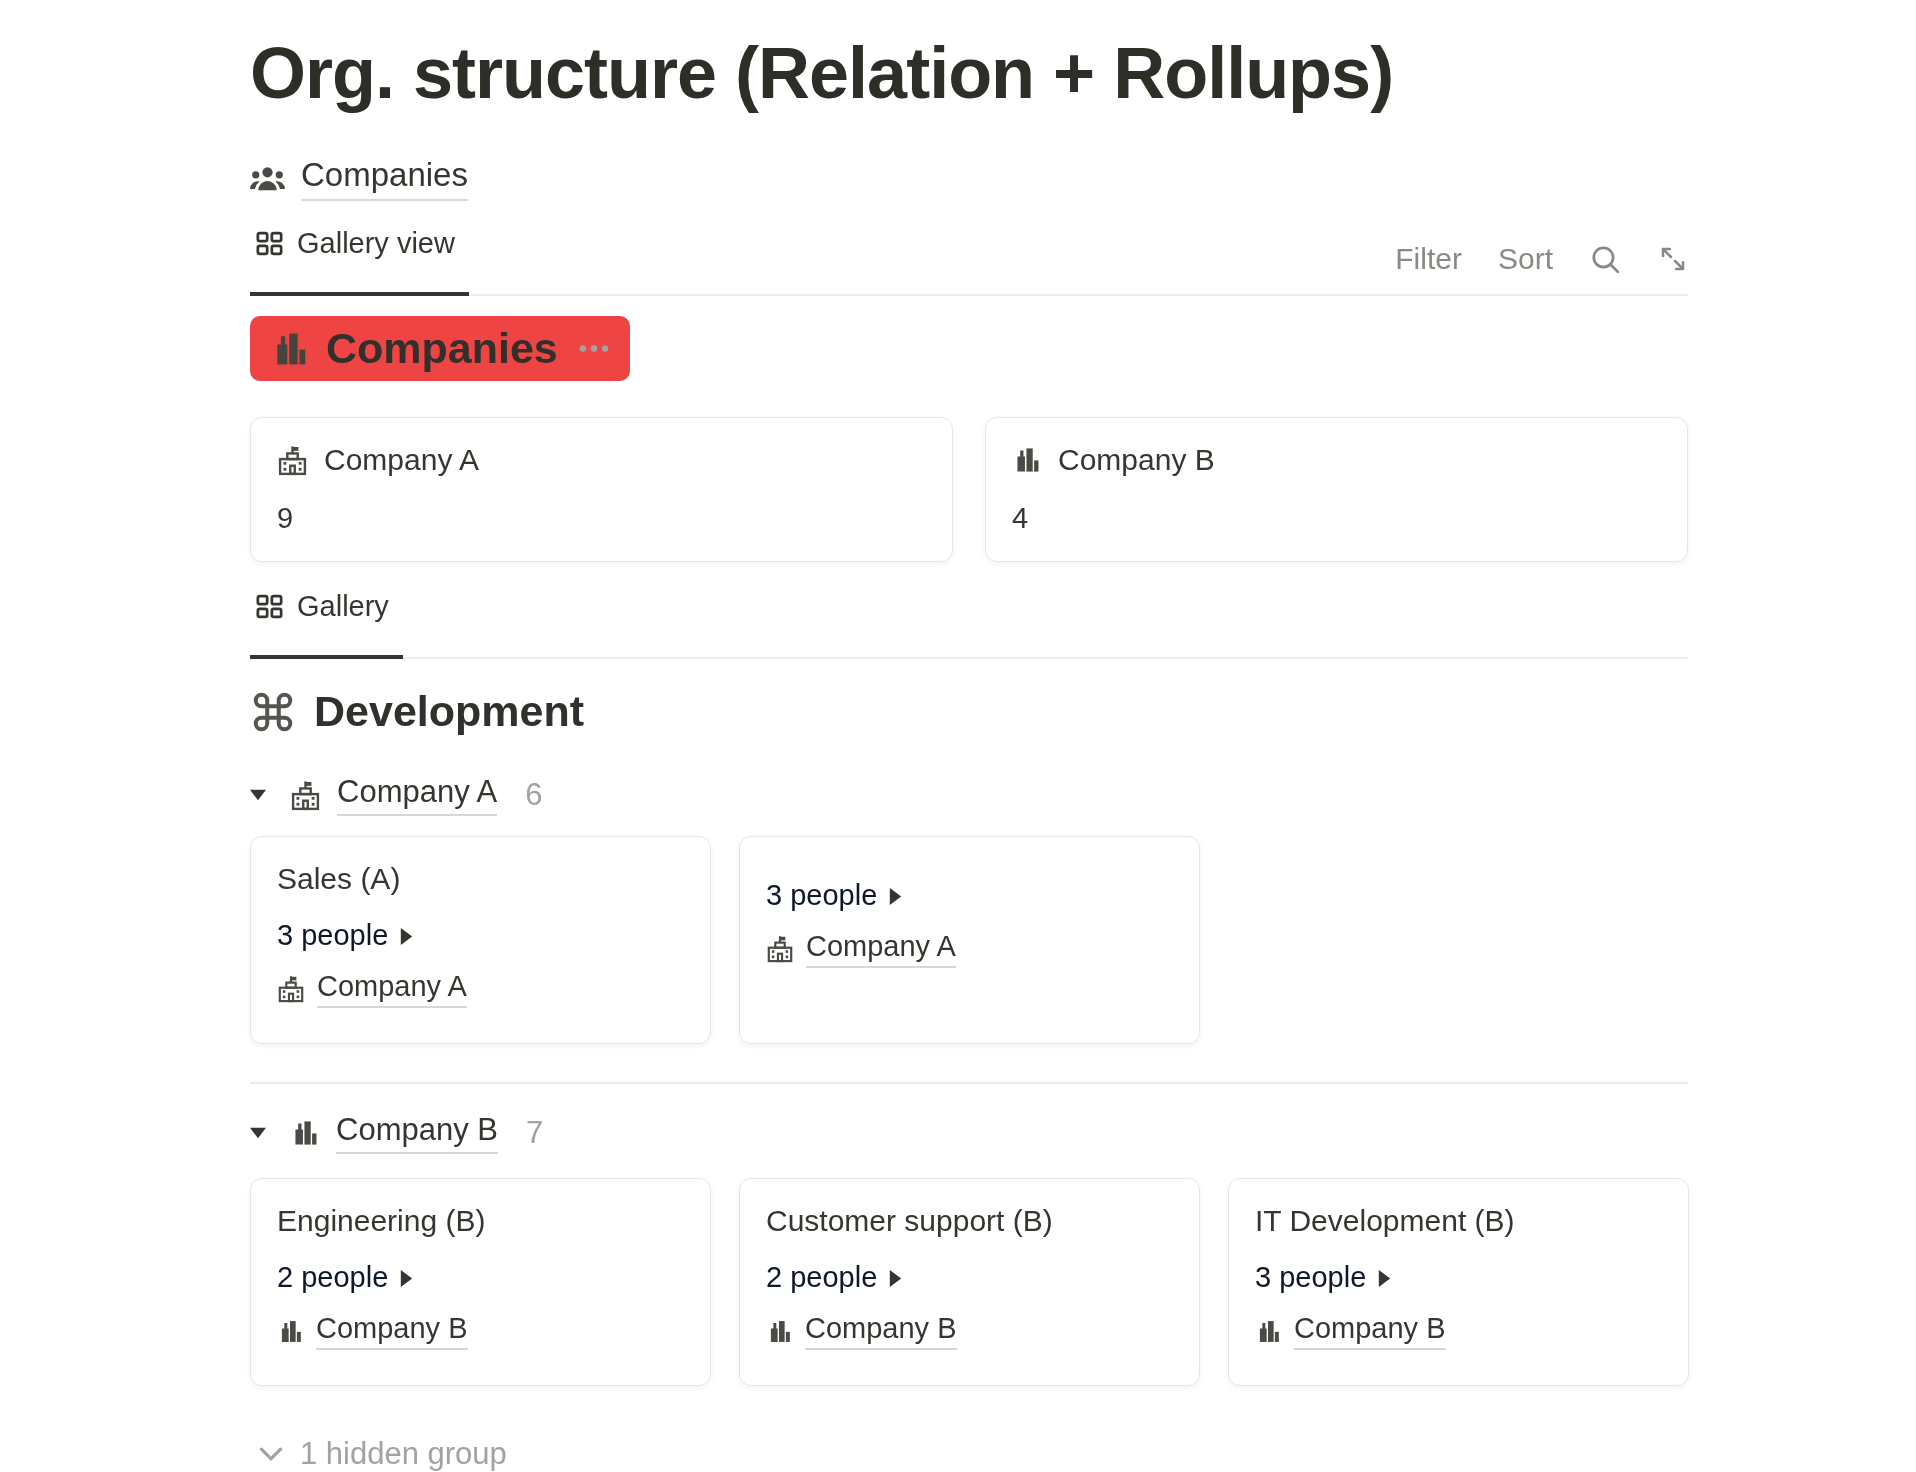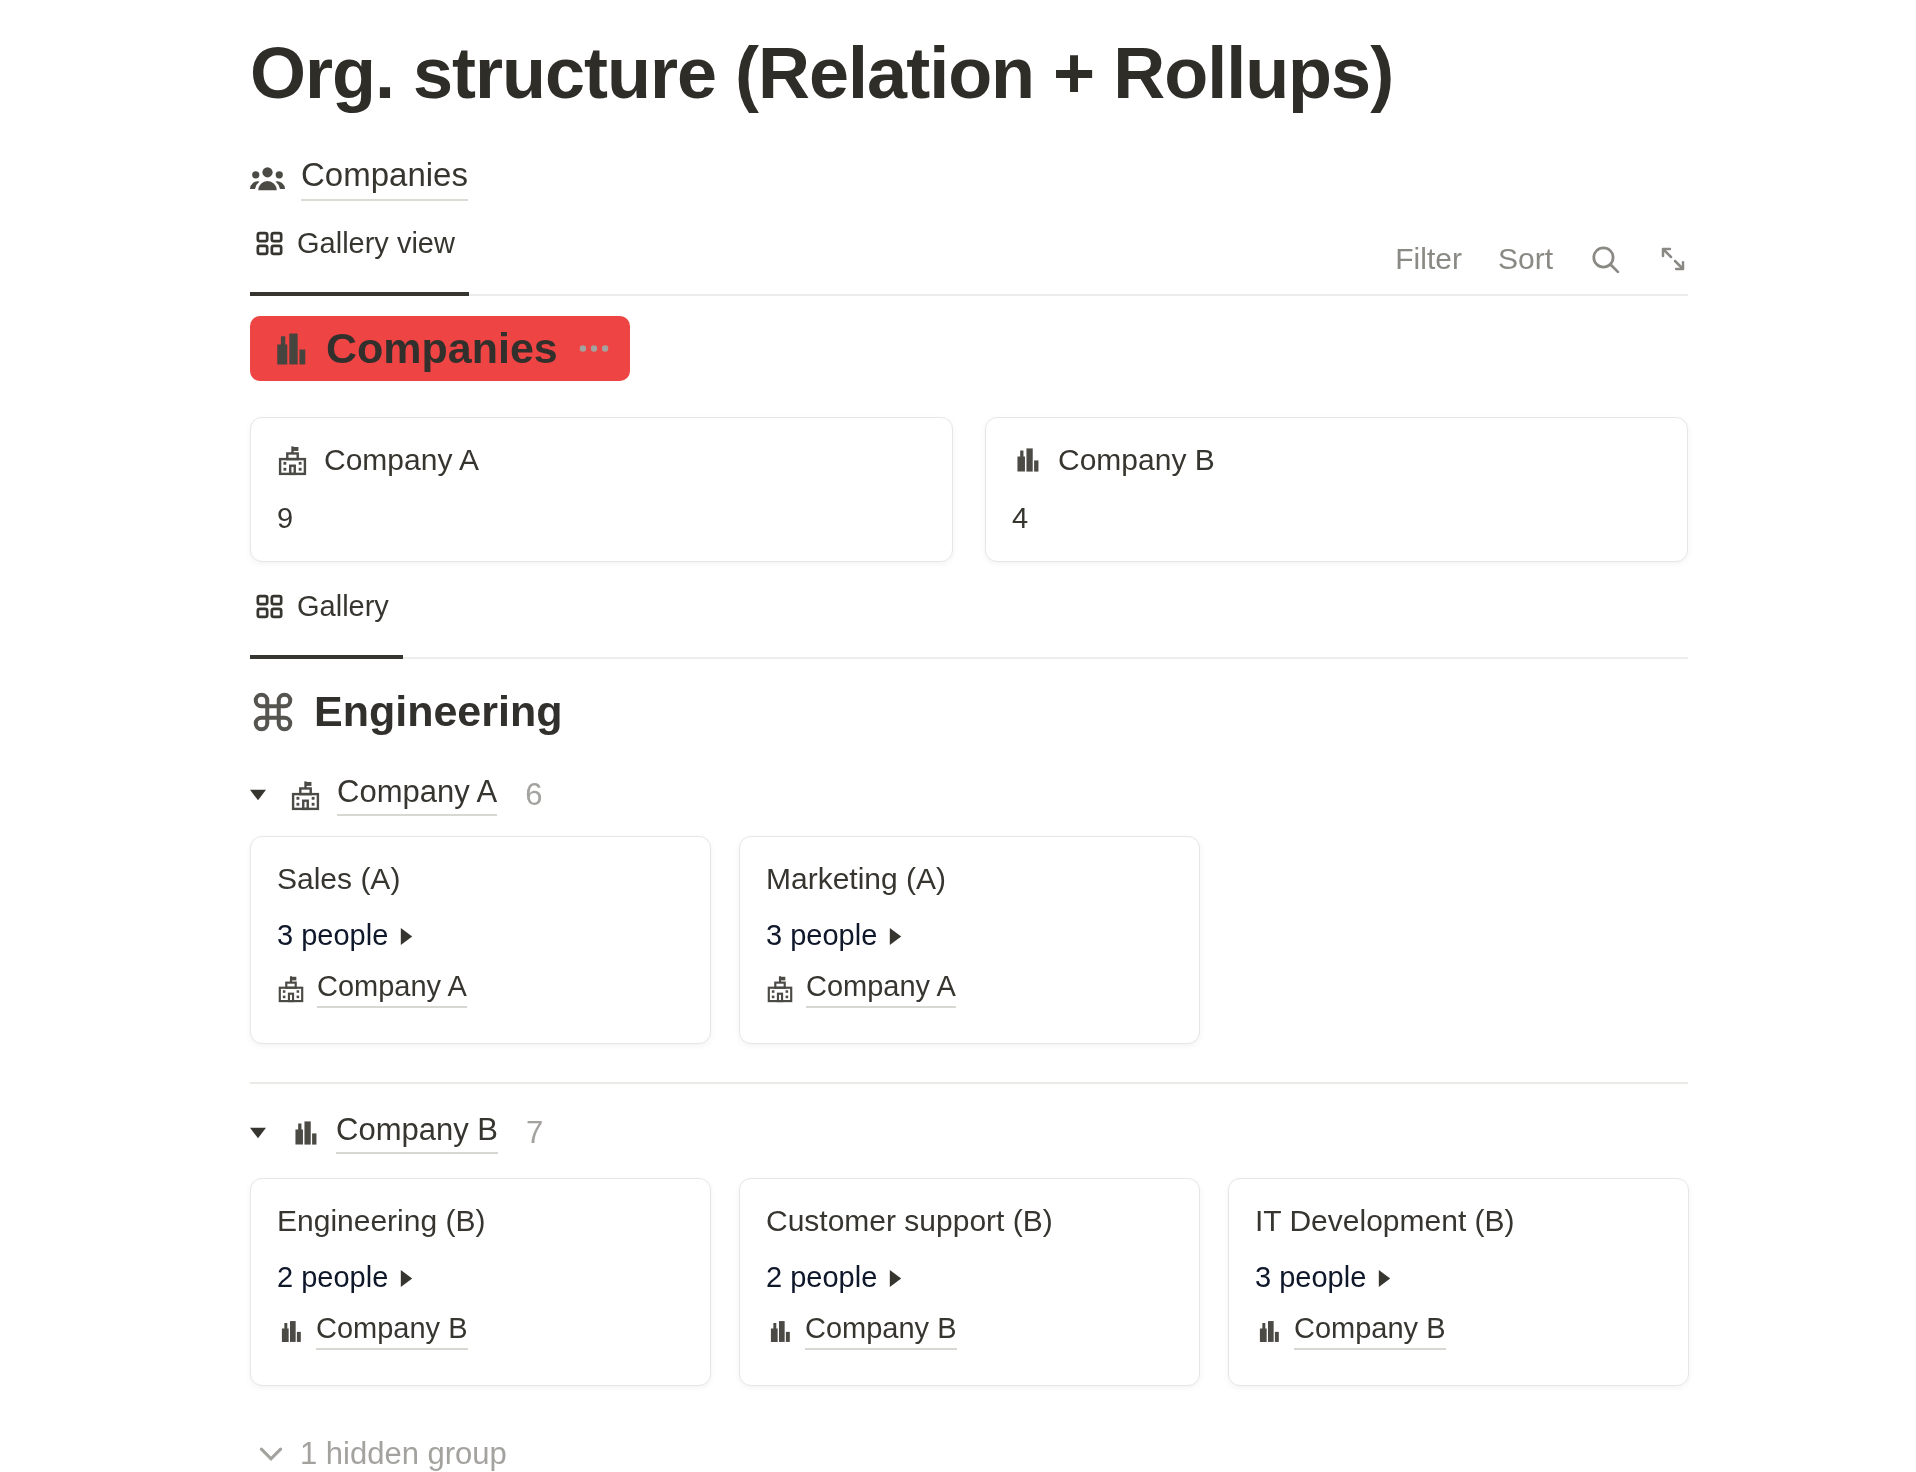--- a/index.html
+++ b/index.html
@@ -243,21 +243,21 @@
     </div>
   </div>
 
   
   <div class="section-heading">
     <span class="icon">
       <svg width="46" height="46" viewBox="0 0 24 24">
           <use href="#i-command"></use>
         </svg>
     </span>
-    <span class="label">Engineering</span>
+    <span class="label">Development</span>
   </div>
 
   
   <div class="group-header">
     <span class="toggle">
       <svg width="16" height="12" viewBox="0 0 12 9" fill="currentColor">
           <polygon points="0,0.5 12,0.5 6,8.5"></polygon>
         </svg>
     </span>
     <span class="icon">
@@ -283,21 +283,20 @@
       <div class="company-row">
         <span class="icon">
           <svg width="28" height="28" viewBox="0 0 22 22">
               <use href="#i-school"></use>
             </svg>
         </span>
         <span class="rel-link">Company A</span>
       </div>
     </div>
     <div class="card dept-card">
-      <div class="card-title">Marketing (A)</div>
       <div class="people-row">
         <span class="txt">3 people</span>
         <span class="icon">
           <svg width="13" height="17" viewBox="0 0 9 12" fill="currentColor">
               <polygon points="0.5,0 8.5,6 0.5,12"></polygon>
             </svg>
         </span>
       </div>
       <div class="company-row">
         <span class="icon">

